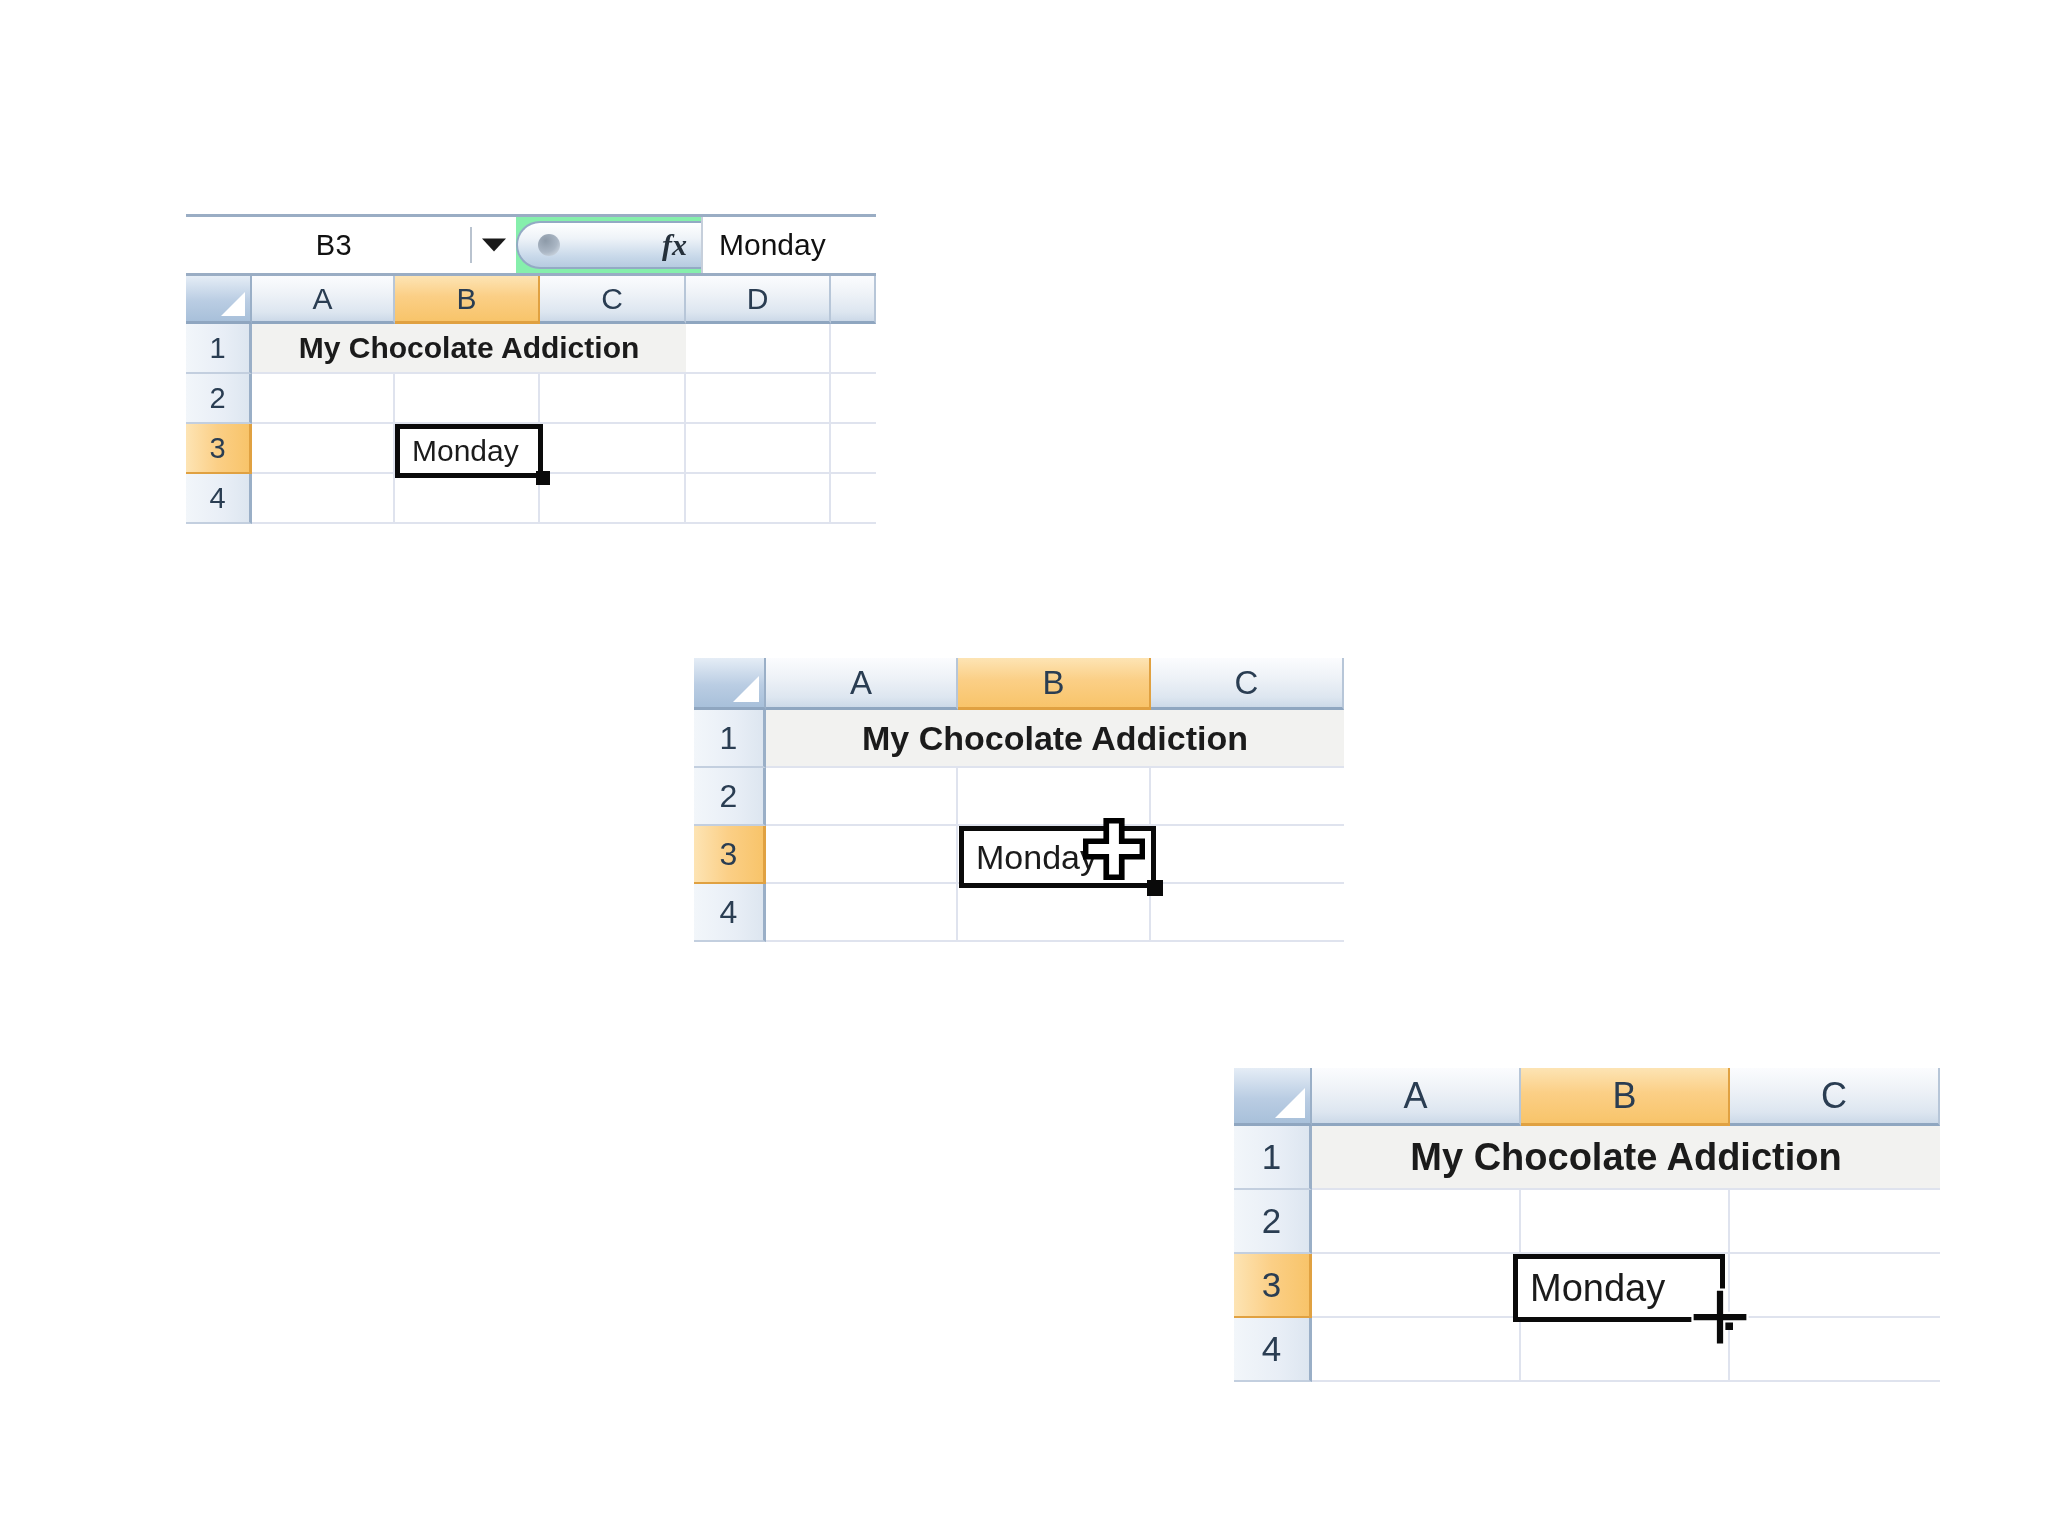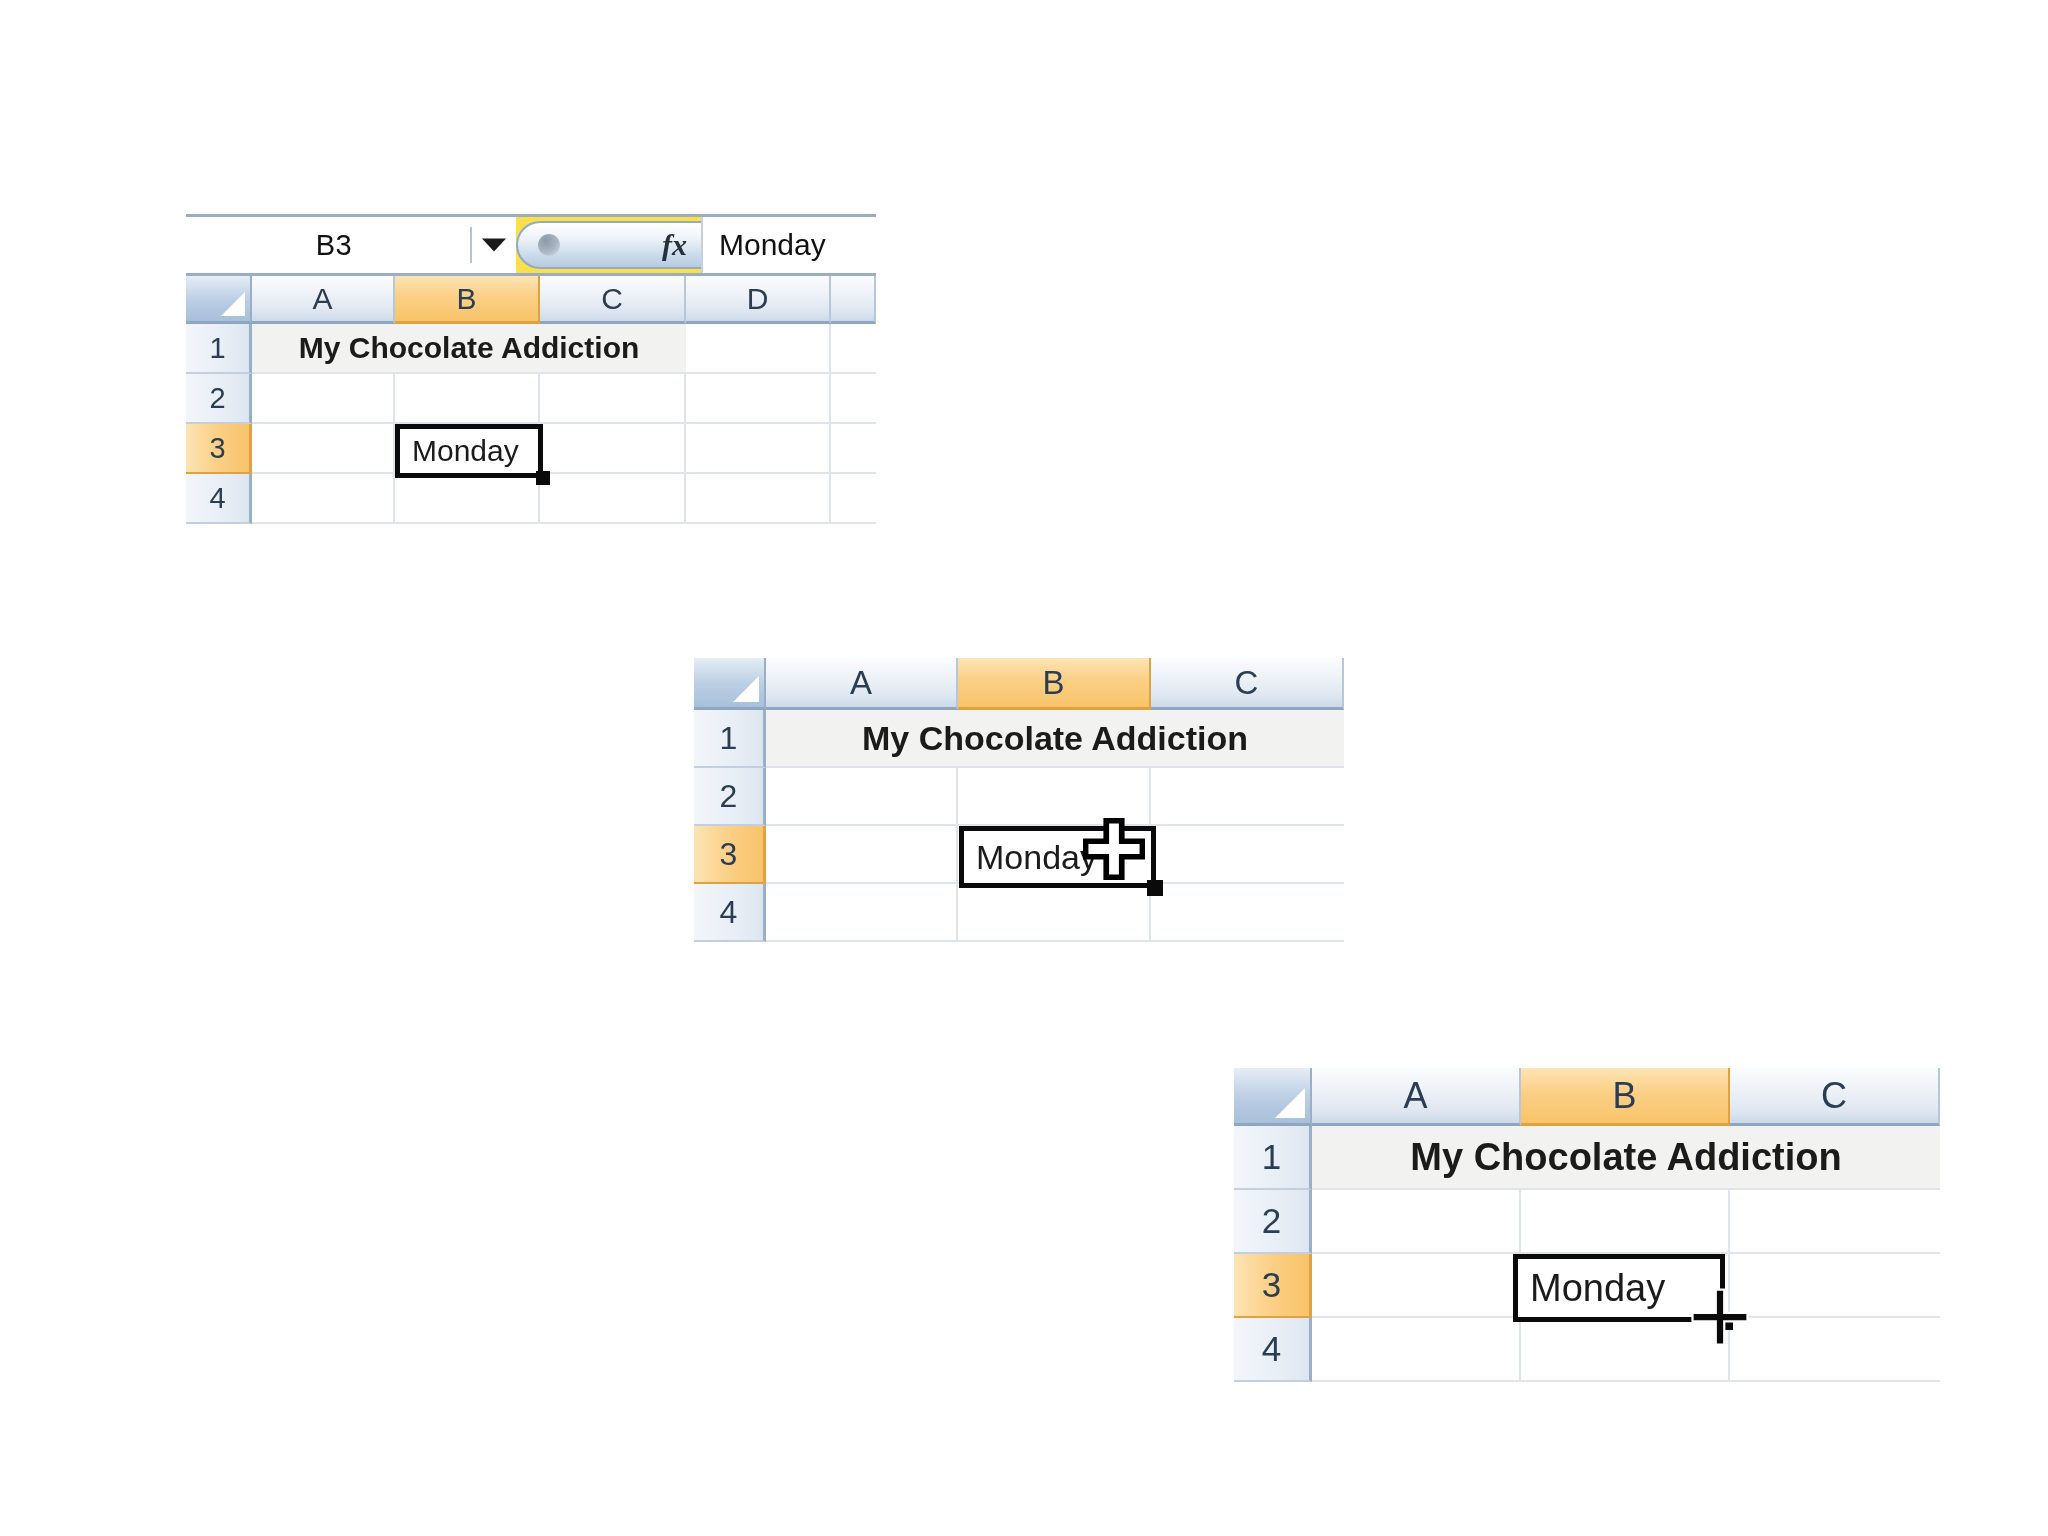--- a/index.html
+++ b/index.html
@@ -18,21 +18,21 @@
   
   .panel {
     position: absolute;
   }
 
   
   .formula-bar {
     position: absolute;
     display: flex;
     align-items: stretch;
-    background: #fde047;
+    background: #86efac;
     border-top: 3px solid #9aadc4;
     border-bottom: 3px solid #9aadc4;
     box-sizing: border-box;
   }
   .name-box {
     display: flex;
     align-items: center;
     justify-content: center;
     position: relative;
     background: #ffffff;

